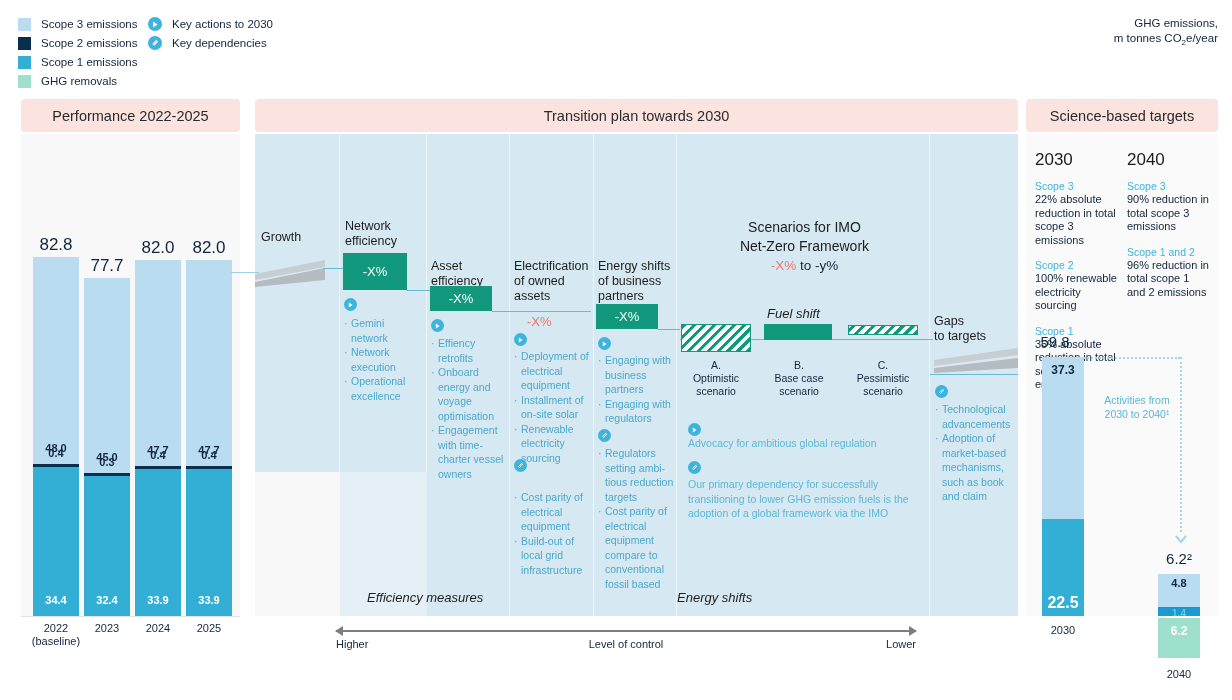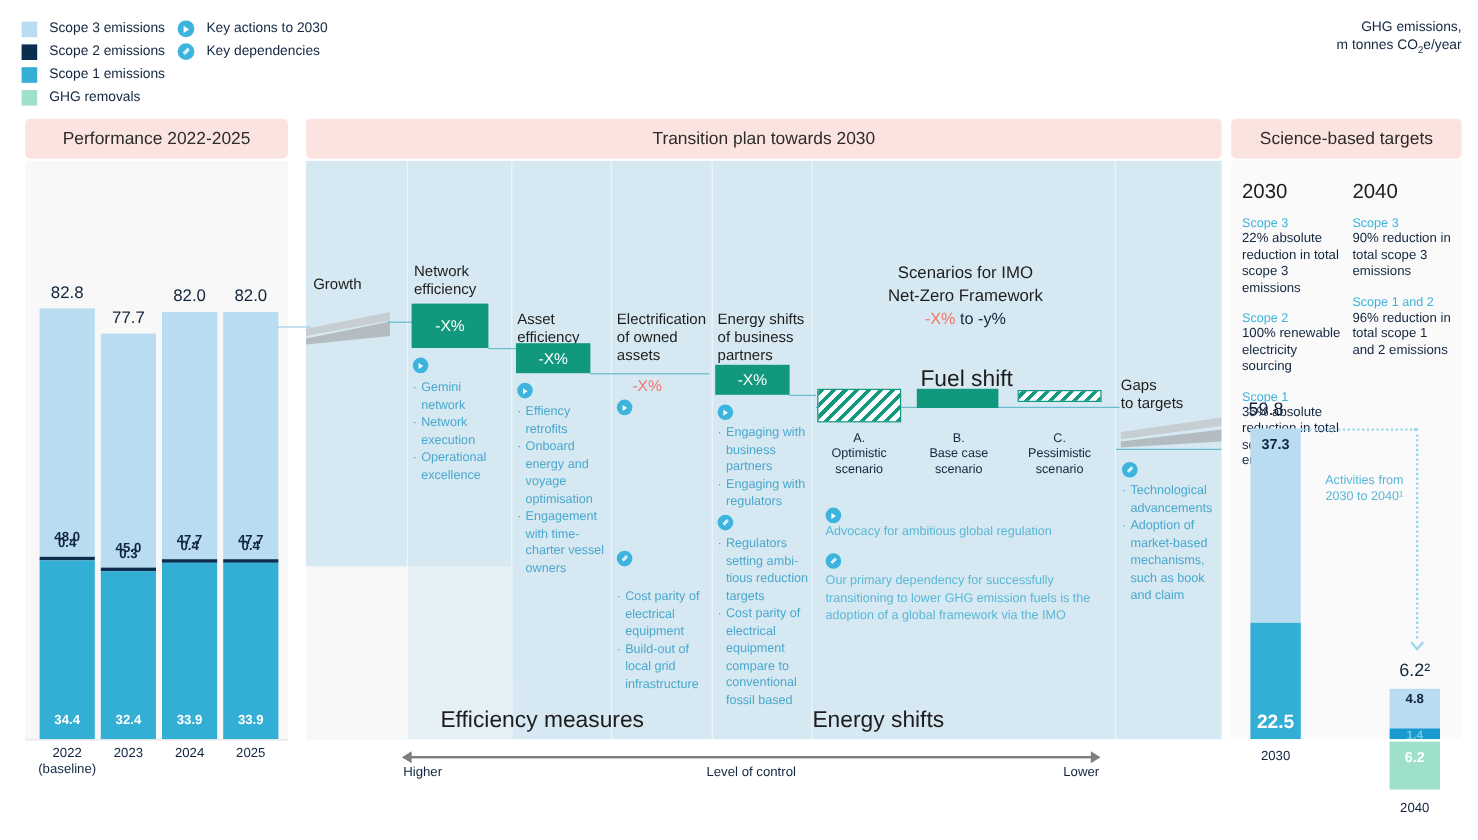--- a/index.html
+++ b/index.html
@@ -39,21 +39,21 @@
   .panel-body { position: absolute; background: #f8f8f8; }
 
   
   #left-head { left: 21px; top: 99px; width: 219px; }
   #left-body { left: 21px; top: 134px; width: 219px; height: 482px; }
   .bar-group { position: absolute; bottom: 0; width: 46px; }
   .seg { position: absolute; width: 100%; left: 0; }
   .seg-lbl { position: absolute; width: 100%; text-align: center;
              font-size: 11px; font-weight: 600; }
   .bar-total { position: absolute; width: 100%; text-align: center;
-               font-size: 14px; color: #12263f; }
+               font-size: 17px; color: #12263f; }
   .x-lbl { position: absolute; width: 62px; text-align: center;
            font-size: 11px; line-height: 13px; color: #12263f; }
 
   
   #mid-head { left: 255px; top: 99px; width: 763px; }
   #mid-body { left: 255px; top: 134px; width: 763px; height: 482px;
               background: #d6e9f2; }
   .mcol { position: absolute; top: 0; height: 482px;
           border-right: 1px solid #eef6fa; }
   .mcol.first { border-left: none; }
@@ -82,21 +82,21 @@
   #scen-range .x { color: #f2756a; }
   .sbar { position: absolute; }
   .hatch { background-image: repeating-linear-gradient(
              -45deg, #12987c 0 3px, #ffffff 3px 7px);
            border: 1px solid #12987c; }
   .solid { background: #12987c; }
   .scen-lbl { position: absolute; text-align: center; font-size: 10.5px;
               line-height: 13px; color: #12263f; }
   .note { position: absolute; font-size: 10.5px; line-height: 14.5px;
           color: #5bb7d6; }
-  .bigtag { position: absolute; font-size: 19px; color: #1d1d1d; }
+  .bigtag { position: absolute; font-size: 13px; color: #1d1d1d; font-style: italic; }
   .wedge { position: absolute; }
 
   
   #ctrl-axis { position: absolute; left: 336px; top: 630px; width: 580px; height: 2px;
                background: #7e7e7e; }
   .arrow { position: absolute; width: 0; height: 0; top: -4px; }
   .axis-lbl { position: absolute; font-size: 11px; color: #12263f; top: 638px; }
 
   
   #right-head { left: 1026px; top: 99px; width: 192px; }
@@ -282,20 +282,25 @@
     <div class="chip-plain" style="left:272px; top:180px;">
       <span class="x">-X%</span>
     </div>
     <div class="ic-wrap" style="left:259px; top:199px;">
       <span class="ic" style="background:#3cb4dd">
         <svg width="5" height="6" viewBox="0 0 6 7">
             <polygon points="1,0.5 5.5,3.5 1,6.5" fill="#fff"></polygon>
           </svg>
       </span>
     </div>
+    <div class="bullets" style="left:258px; top:215px; width:80px;">
+        <div>Deployment of electrical equipment</div>
+        <div>Installment of on-site solar</div>
+        <div>Renewable electricity sourcing</div>
+      </div>
     <div class="ic-wrap" style="left:259px; top:325px;">
       <span class="ic" style="background:#3cb4dd">
         <svg width="9" height="9" viewBox="0 0 10 10">
             <path d="M6.6 2.4 L3.0 6.0 M7.4 3.6 L4.0 7.0" stroke="#fff" stroke-width="1.1" stroke-linecap="round"></path>
           </svg>
       </span>
     </div>
     <div class="bullets" style="left:258px; top:356px; width:80px;">
         <div>Cost parity of electrical equipment</div>
         <div>Build-out of local grid infrastructure</div>

